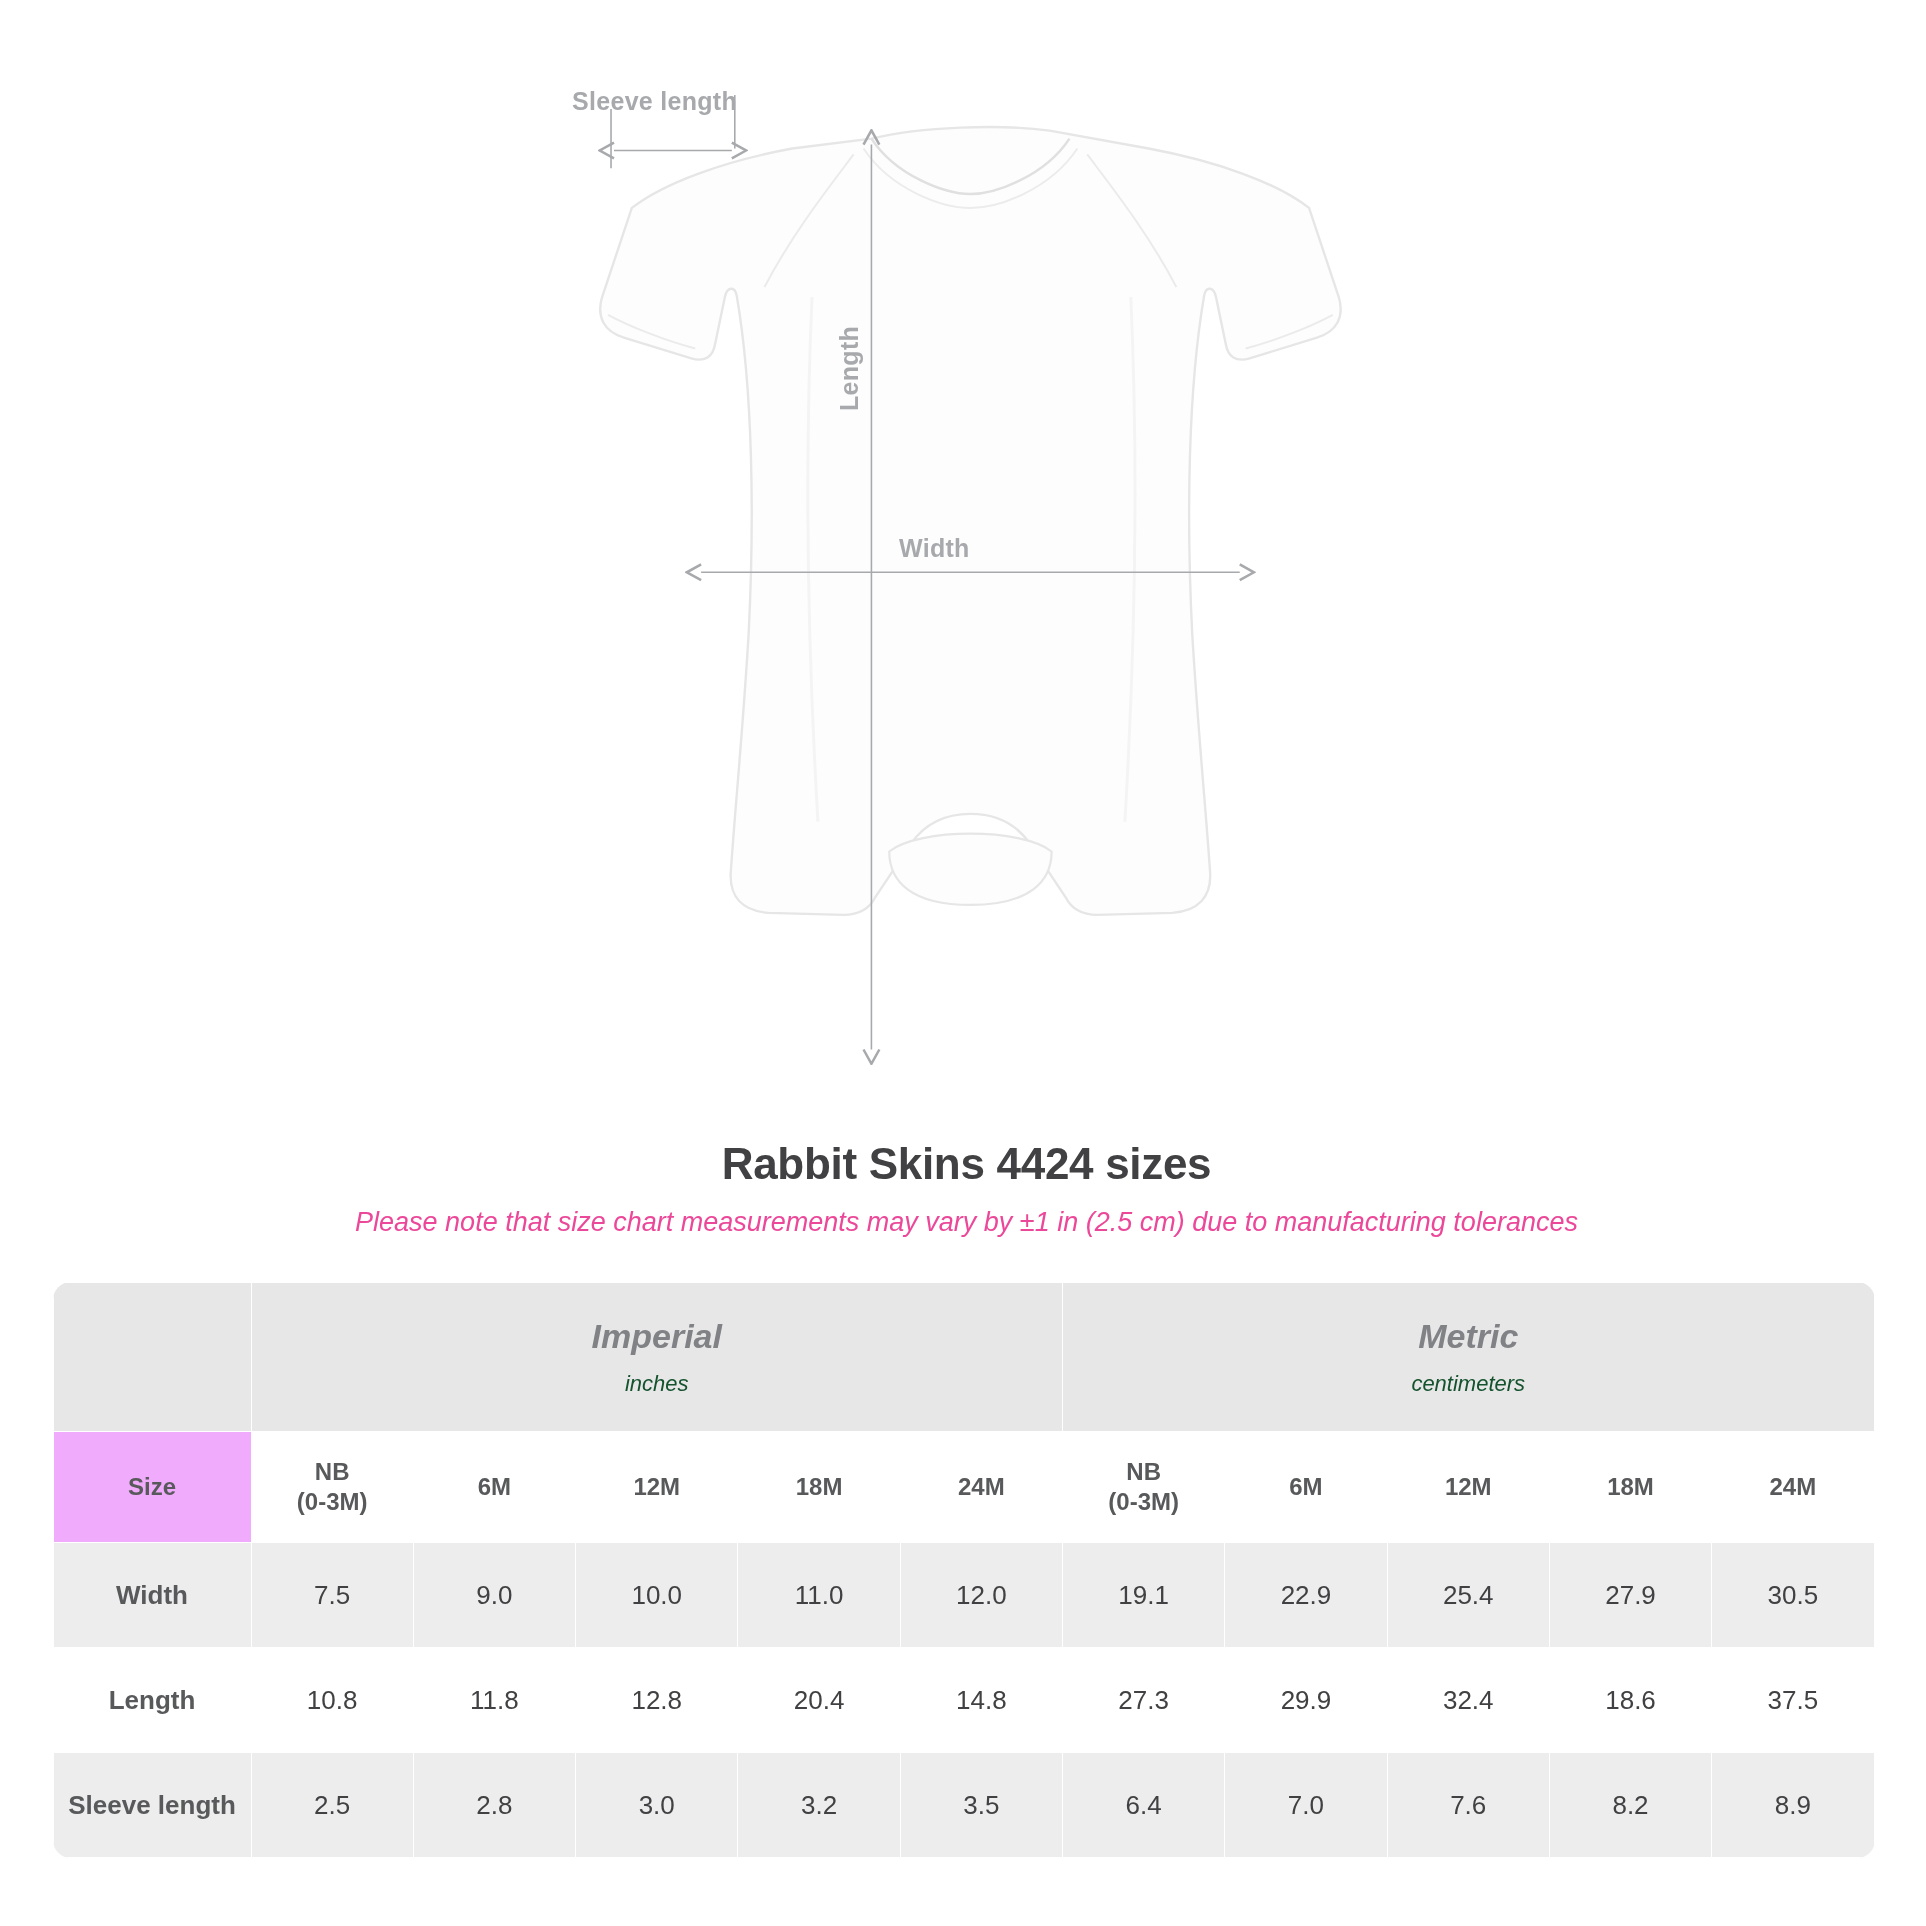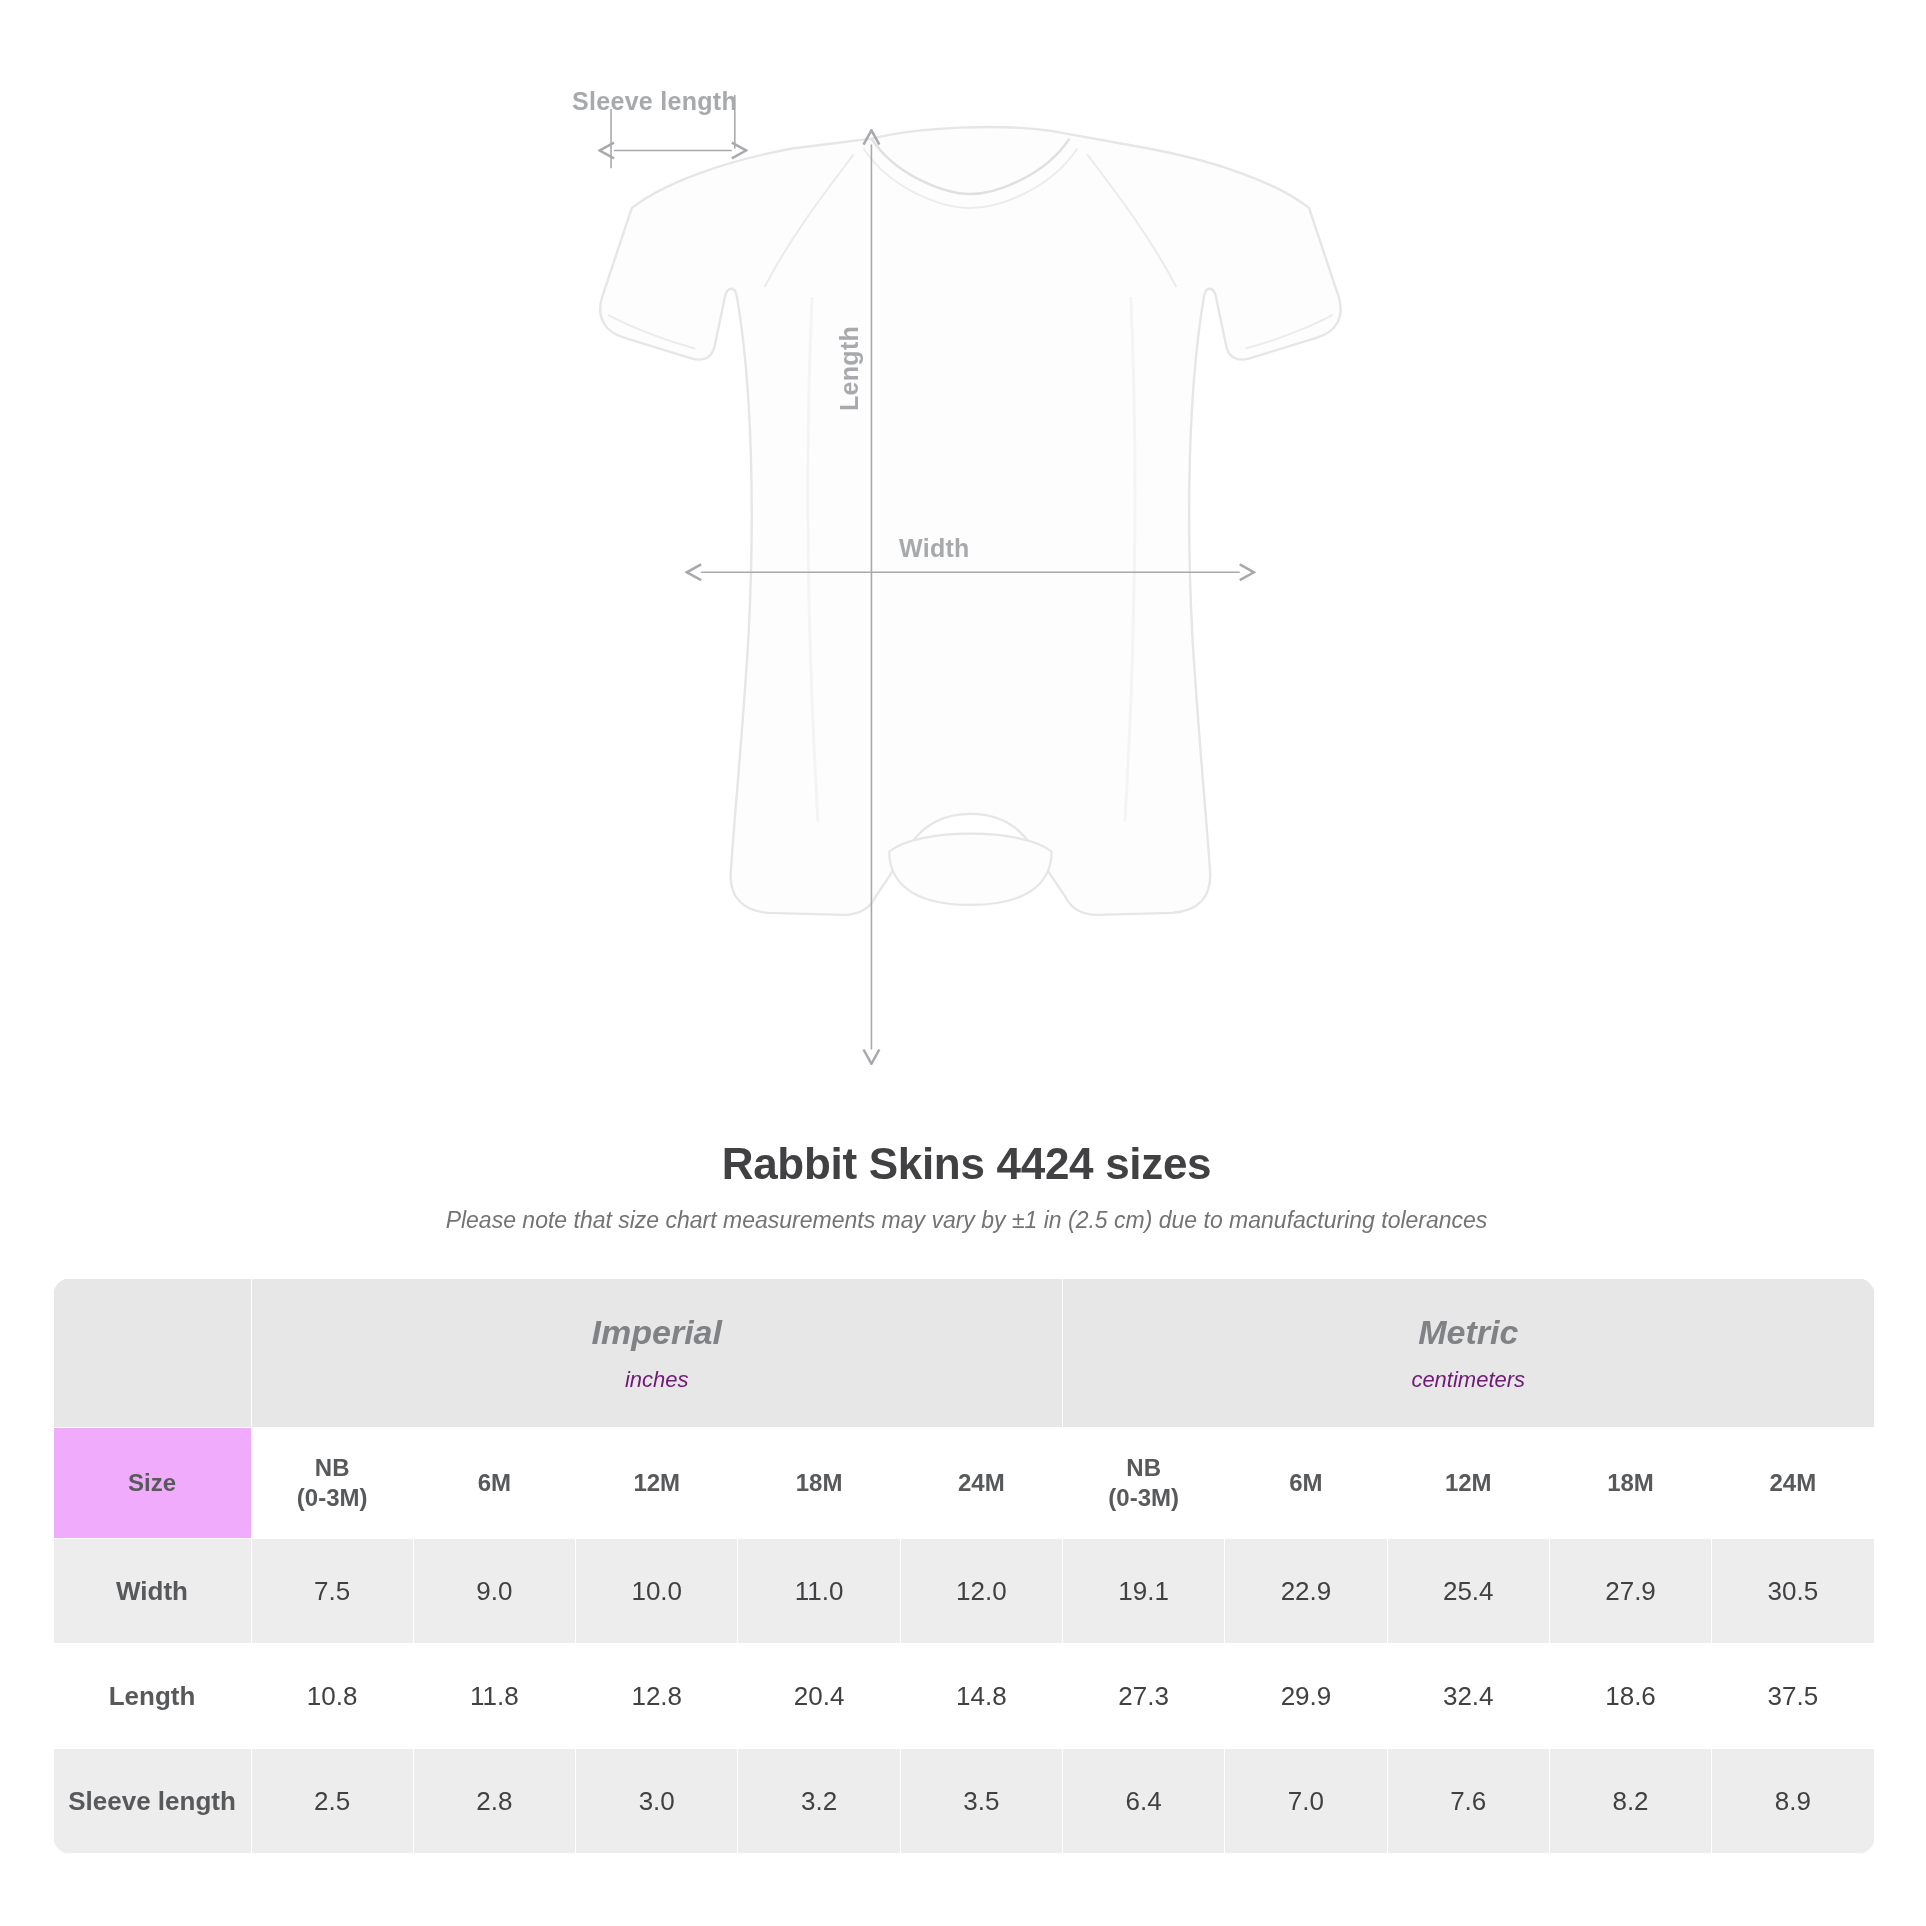--- a/index.html
+++ b/index.html
@@ -62,23 +62,23 @@
     padding-left: 6px;
   }
   .chart-title {
     font-size: 44px;
     font-weight: bold;
     color: #414042;
     margin: 0 0 18px 0;
     letter-spacing: -0.3px;
   }
   .chart-note {
-    font-size: 23px;
+    font-size: 27px;
     font-style: italic;
-    color: #737373;
+    color: #ec4899;
     margin: 0;
   }
 
   
   .table-wrap {
     margin-top: 44px;
     width: 1822px;
   }
   table.size-table {
     width: 100%;
@@ -100,21 +100,21 @@
   .unit-name {
     font-size: 34px;
     font-style: italic;
     font-weight: bold;
     color: #808285;
     line-height: 1.15;
   }
   .unit-sub {
     font-size: 22px;
     font-style: italic;
-    color: #701a75;
+    color: #14532d;
     margin-top: 14px;
   }
   .corner-cell {
     background: #e7e7e8;
   }
   .hdr-row td {
     background: #ffffff;
     height: 111px;
     font-size: 24px;
     font-weight: bold;

